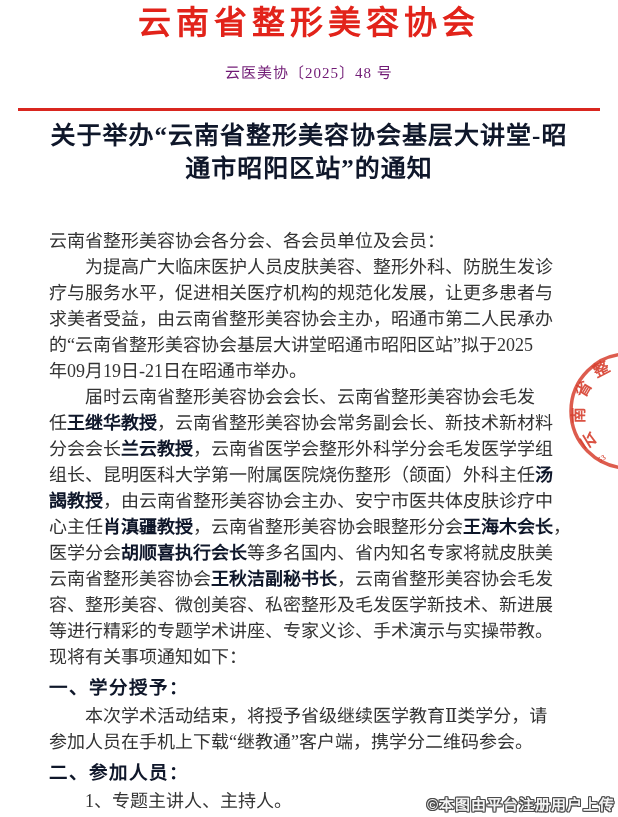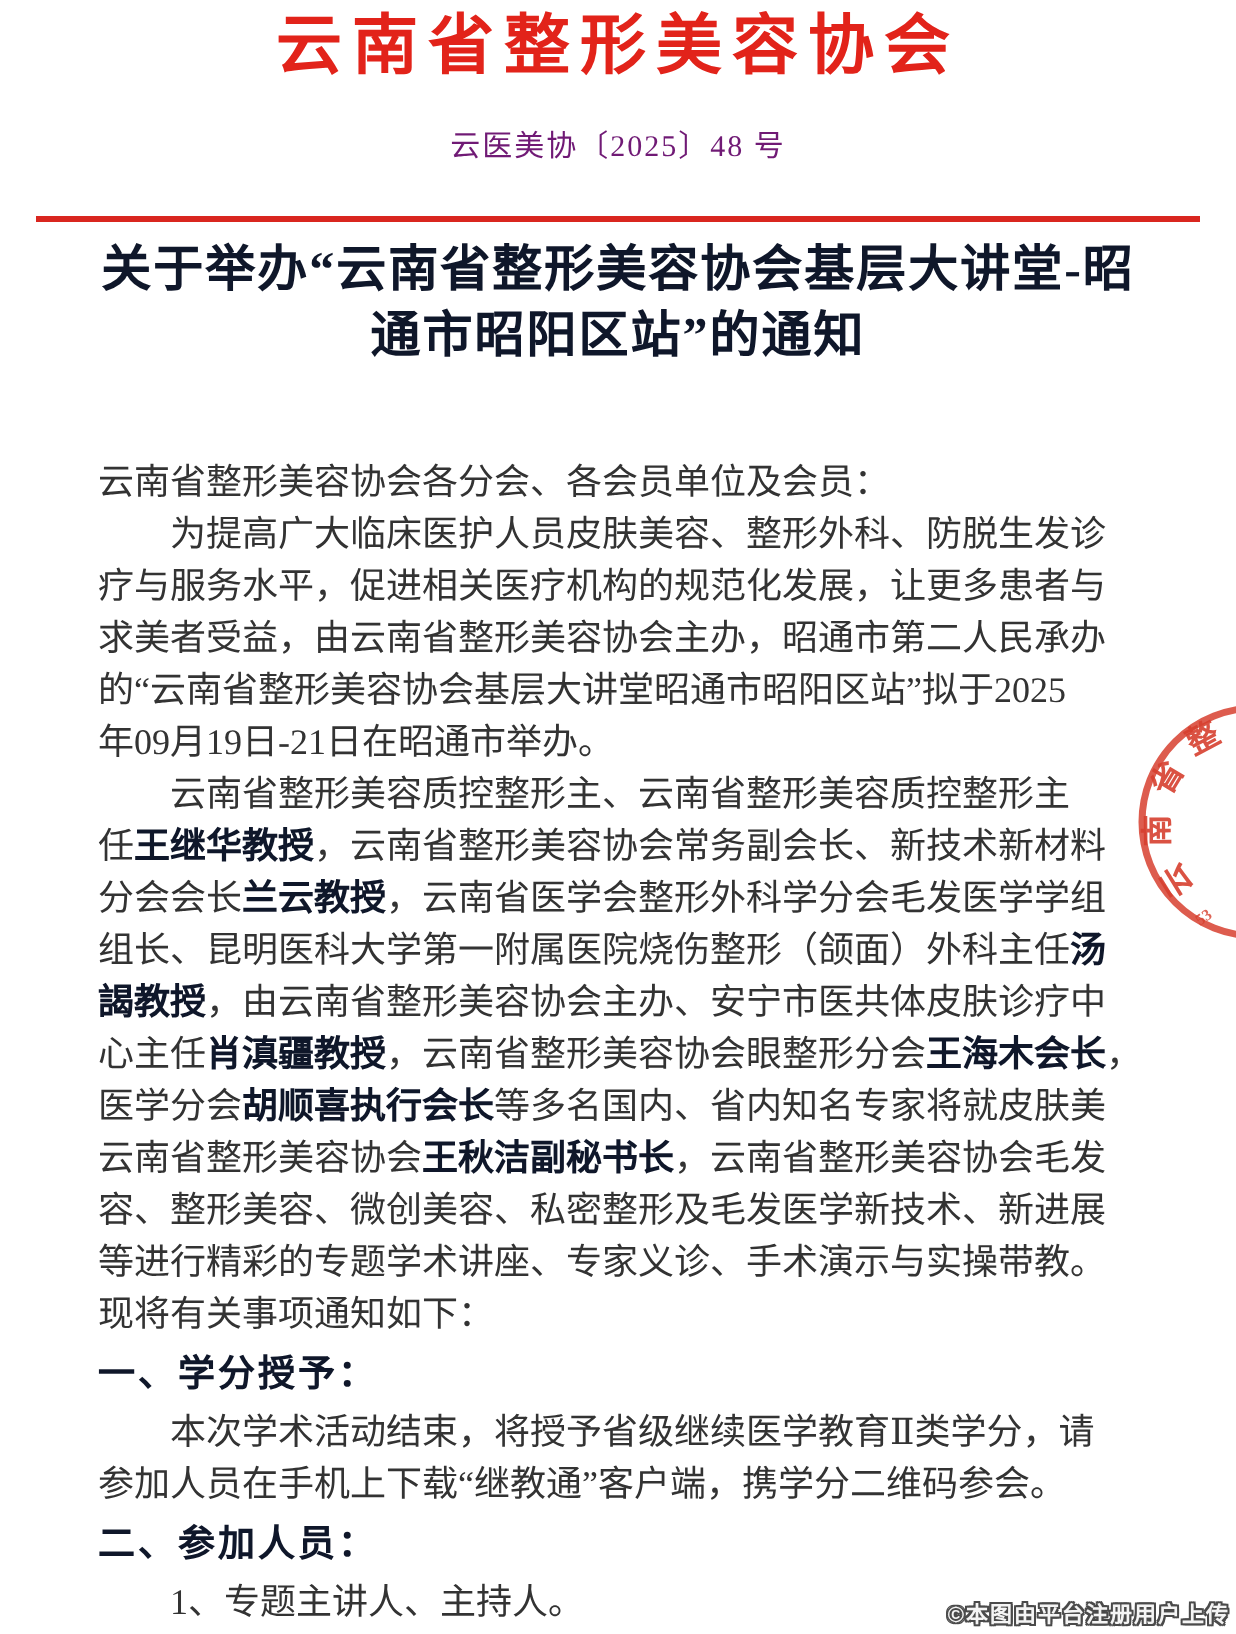--- a/index.html
+++ b/index.html
@@ -68,21 +68,21 @@
   .seal {
     position: absolute;
     left: 548px; top: 331px;
     width: 160px; height: 160px;
     pointer-events: none;
   }
   .watermark {
     position: absolute;
     right: 3px; bottom: 3px;
     font-family: "Liberation Sans", "DejaVu Sans", sans-serif;
-    font-size: 11px;
+    font-size: 15px;
     font-weight: 700;
     color: #f4f4f4;
     text-shadow:
       1px 1px 0 #4a4a4a, -1px -1px 0 #4a4a4a,
       1px -1px 0 #4a4a4a, -1px 1px 0 #4a4a4a,
       0 1px 0 #4a4a4a, 0 -1px 0 #4a4a4a,
       1px 0 0 #4a4a4a, -1px 0 0 #4a4a4a;
     letter-spacing: 1px;
   }
 </style>
@@ -102,21 +102,21 @@
     <div>通市昭阳区站”的通知</div>
   </div>
 
   <div class="doc-body">
       <div class="line salutation"><span class="run">云南省整形美容协会各分会、各会员单位及会员：</span></div>
       <div class="line body indent"><span class="run">为提高广大临床医护人员皮肤美容、整形外科、防脱生发诊</span></div>
       <div class="line body"><span class="run">疗与服务水平，促进相关医疗机构的规范化发展，让更多患者与</span></div>
       <div class="line body"><span class="run">求美者受益，由云南省整形美容协会主办，昭通市第二人民承办</span></div>
       <div class="line body"><span class="run">的“云南省整形美容协会基层大讲堂昭通市昭阳区站”拟于2025</span></div>
       <div class="line body"><span class="run">年09月19日-21日在昭通市举办。</span></div>
-      <div class="line body indent"><span class="run">云南省整形美容质控整形主、云南省整形美容质控整形主</span></div>
+      <div class="line body indent"><span class="run">届时云南省整形美容协会会长、云南省整形美容协会毛发</span></div>
       <div class="line body"><span class="run">任</span><span class="bold">王继华教授</span><span class="run">，云南省整形美容协会常务副会长、新技术新材料</span></div>
       <div class="line body"><span class="run">分会会长</span><span class="bold">兰云教授</span><span class="run">，云南省医学会整形外科学分会毛发医学学组</span></div>
       <div class="line body"><span class="run">组长、昆明医科大学第一附属医院烧伤整形（颌面）外科主任</span><span class="bold">汤</span></div>
       <div class="line body"><span class="bold">謁教授</span><span class="run">，由云南省整形美容协会主办、安宁市医共体皮肤诊疗中</span></div>
       <div class="line body"><span class="run">心主任</span><span class="bold">肖滇疆教授</span><span class="run">，云南省整形美容协会眼整形分会</span><span class="bold">王海木会长</span><span class="run">，</span></div>
       <div class="line body"><span class="run">医学分会</span><span class="bold">胡顺喜执行会长</span><span class="run">等多名国内、省内知名专家将就皮肤美</span></div>
       <div class="line body"><span class="run">云南省整形美容协会</span><span class="bold">王秋洁副秘书长</span><span class="run">，云南省整形美容协会毛发</span></div>
       <div class="line body"><span class="run">容、整形美容、微创美容、私密整形及毛发医学新技术、新进展</span></div>
       <div class="line body"><span class="run">等进行精彩的专题学术讲座、专家义诊、手术演示与实操带教。</span></div>
       <div class="line body"><span class="run">现将有关事项通知如下：</span></div>

